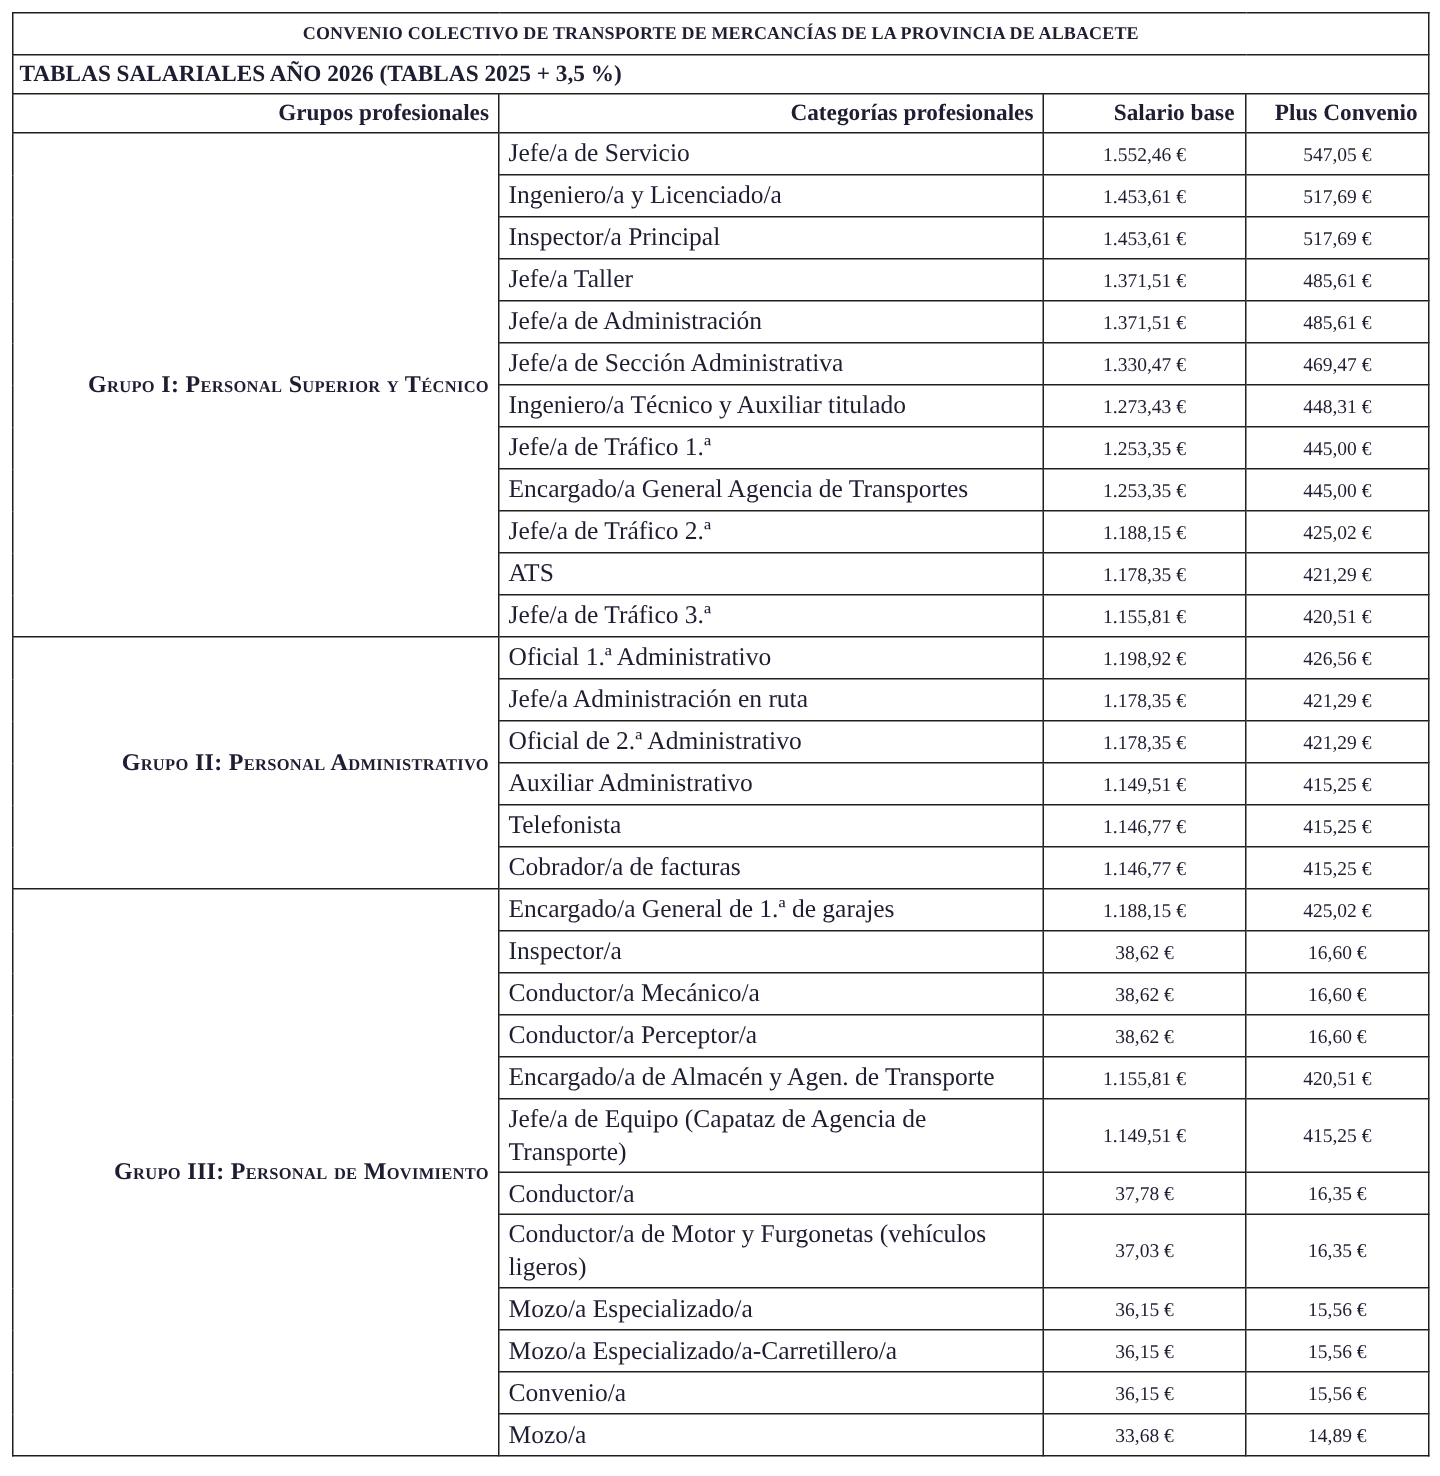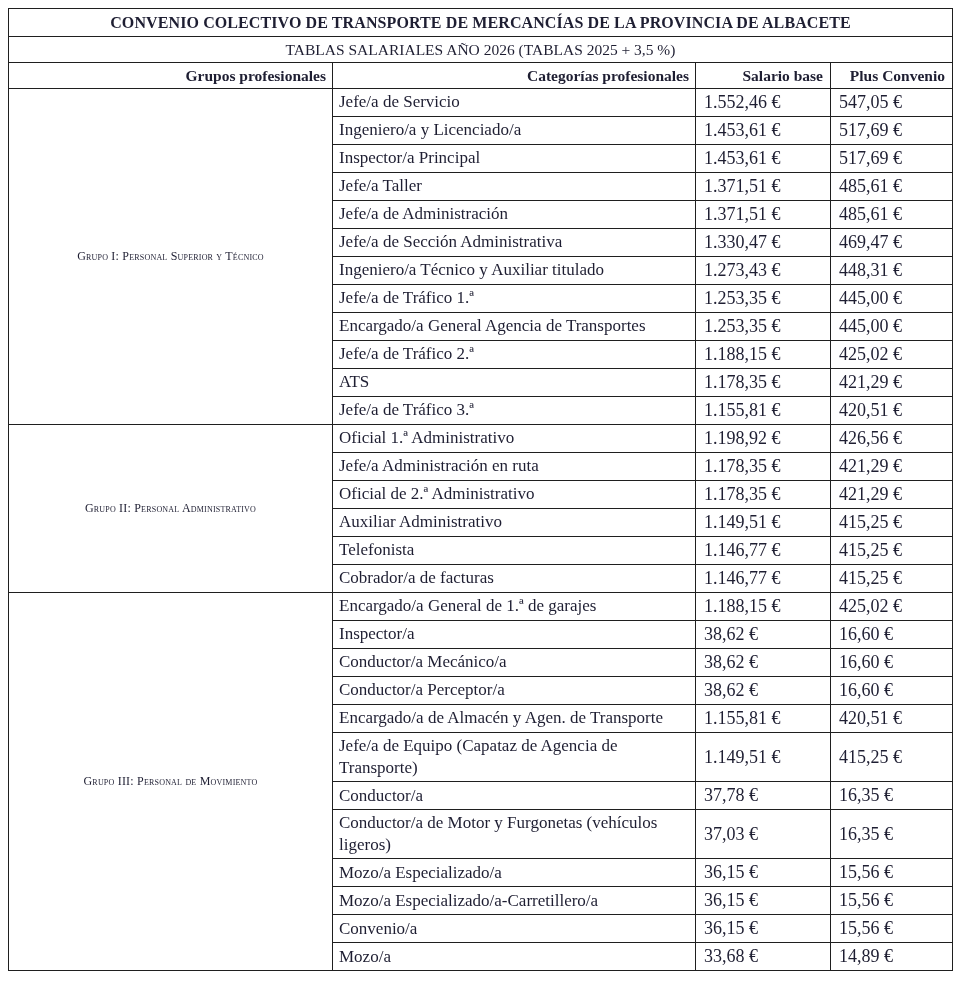--- a/index.html
+++ b/index.html
@@ -23,60 +23,59 @@
     table-layout:fixed;
   }
   table.salary-table td{
     border:1px solid var(--line);
     box-sizing:border-box;
     overflow:hidden;
   }
   td.title-cell{
     text-align:center;
     font-weight:bold;
-    font-size:16px;
+    font-size:12px;
     height:28px;
     padding:1px 4px;
     letter-spacing:0.1px;
   }
   td.subtitle-cell{
-    text-align:center;
-    font-weight:normal;
+    font-weight:bold;
     font-size:15.5px;
     height:26px;
     padding:1px 4px;
   }
   td.head-cell{
     font-weight:bold;
     font-size:15.5px;
     height:26px;
     padding:1px 6px;
   }
   td.head-left{text-align:right;}
   td.head-right{text-align:right;padding-right:7px;}
   td.group-cell{
-    font-weight:normal;
+    font-weight:bold;
     font-variant:small-caps;
-    font-size:12px;
-    text-align:center;
+    font-size:16px;
+    text-align:right;
     vertical-align:middle;
     padding:2px 6px;
     letter-spacing:0.2px;
   }
   td.cat-cell{
     font-size:17px;
     text-align:left;
     padding:2px 6px;
     line-height:1.3;
     height:28px;
     vertical-align:middle;
   }
   td.num-cell{
-    font-size:18px;
-    text-align:left;
+    font-size:13px;
+    text-align:center;
     padding:2px 8px;
     vertical-align:middle;
     white-space:nowrap;
   }
 </style>
 </head>
 <body>
 
 <div class="page">
   <table class="salary-table">

